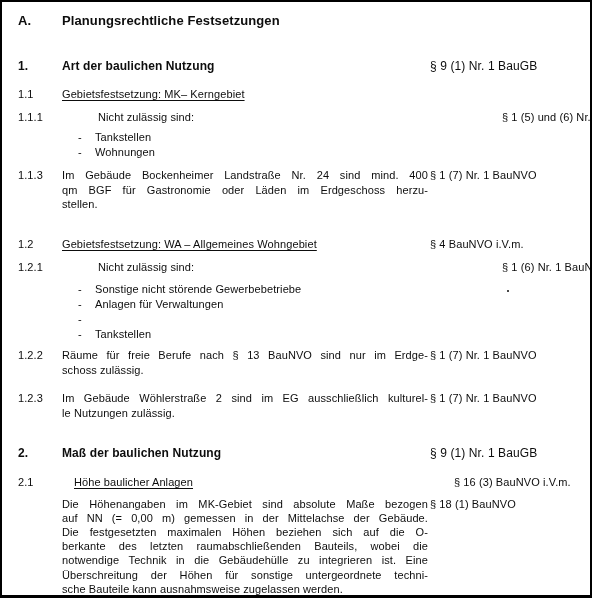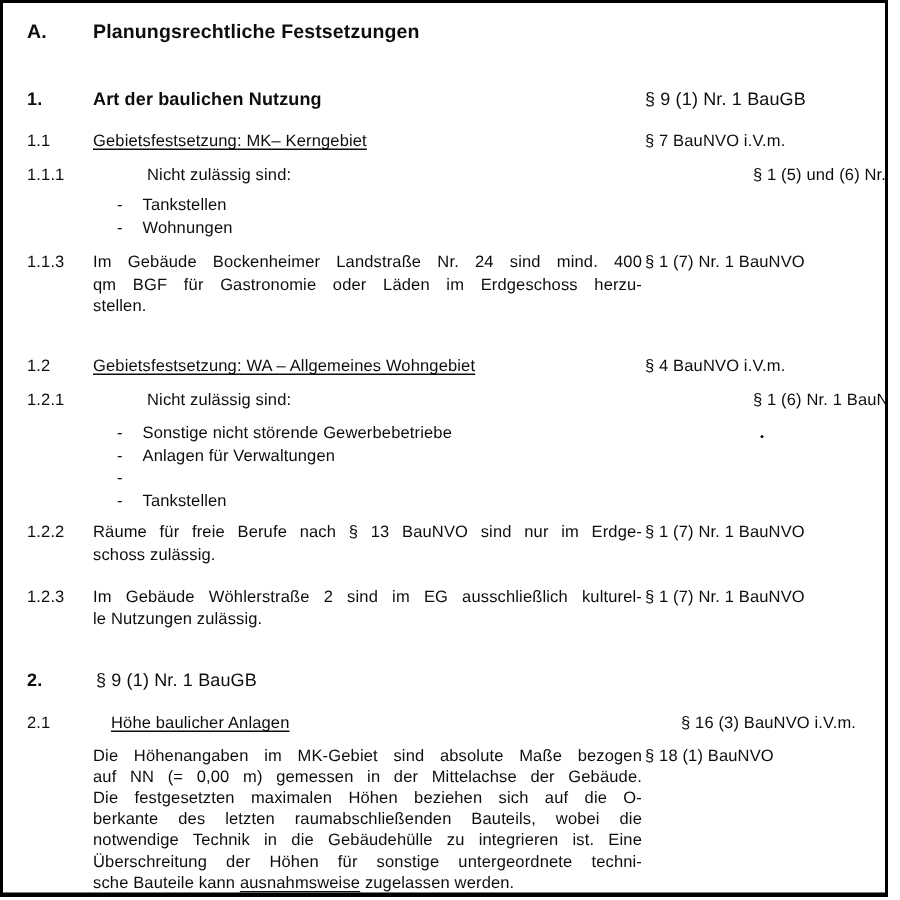--- a/index.html
+++ b/index.html
@@ -82,21 +82,20 @@
 
   <div class="row sec-row mt-a">
     <span class="num bold">1.</span>
     <span class="main bold">Art der baulichen Nutzung</span>
     <span class="ref">§ 9 (1) Nr. 1 BauGB</span>
   </div>
 
   <div class="row mt-b">
     <span class="num">1.1</span>
     <span class="main"><span class="ul">Gebietsfestsetzung: MK– Kerngebiet</span></span>
-    <span class="ref">§ 7 BauNVO i.V.m.</span>
   </div>
 
   <div class="row mt-c">
     <span class="num">1.1.1</span>
     <span class="main">Nicht zulässig sind:</span>
     <span class="ref">§ 1 (5) und (6) Nr. 1 BauNVO</span>
   </div>
 
   <div class="row mt-d">
     <span class="num"></span>
@@ -170,20 +169,21 @@
     <span class="num">1.2.3</span>
     <span class="main para">
       <span class="pline jline">Im Gebäude Wöhlerstraße 2 sind im EG ausschließlich kulturel-</span>
       <span class="pline">le Nutzungen zulässig.</span>
     </span>
     <span class="ref">§ 1 (7) Nr. 1 BauNVO</span>
   </div>
 
   <div class="row sec-row mt-j">
     <span class="num bold">2.</span>
+    <span class="main bold">Maß der baulichen Nutzung</span>
     <span class="ref">§ 9 (1) Nr. 1 BauGB</span>
   </div>
 
   <div class="row mt-k">
     <span class="num">2.1</span>
     <span class="main"><span class="ul">Höhe baulicher Anlagen</span></span>
     <span class="ref">§ 16 (3) BauNVO i.V.m.</span>
   </div>
 
   <div class="row body-row mt-l">

